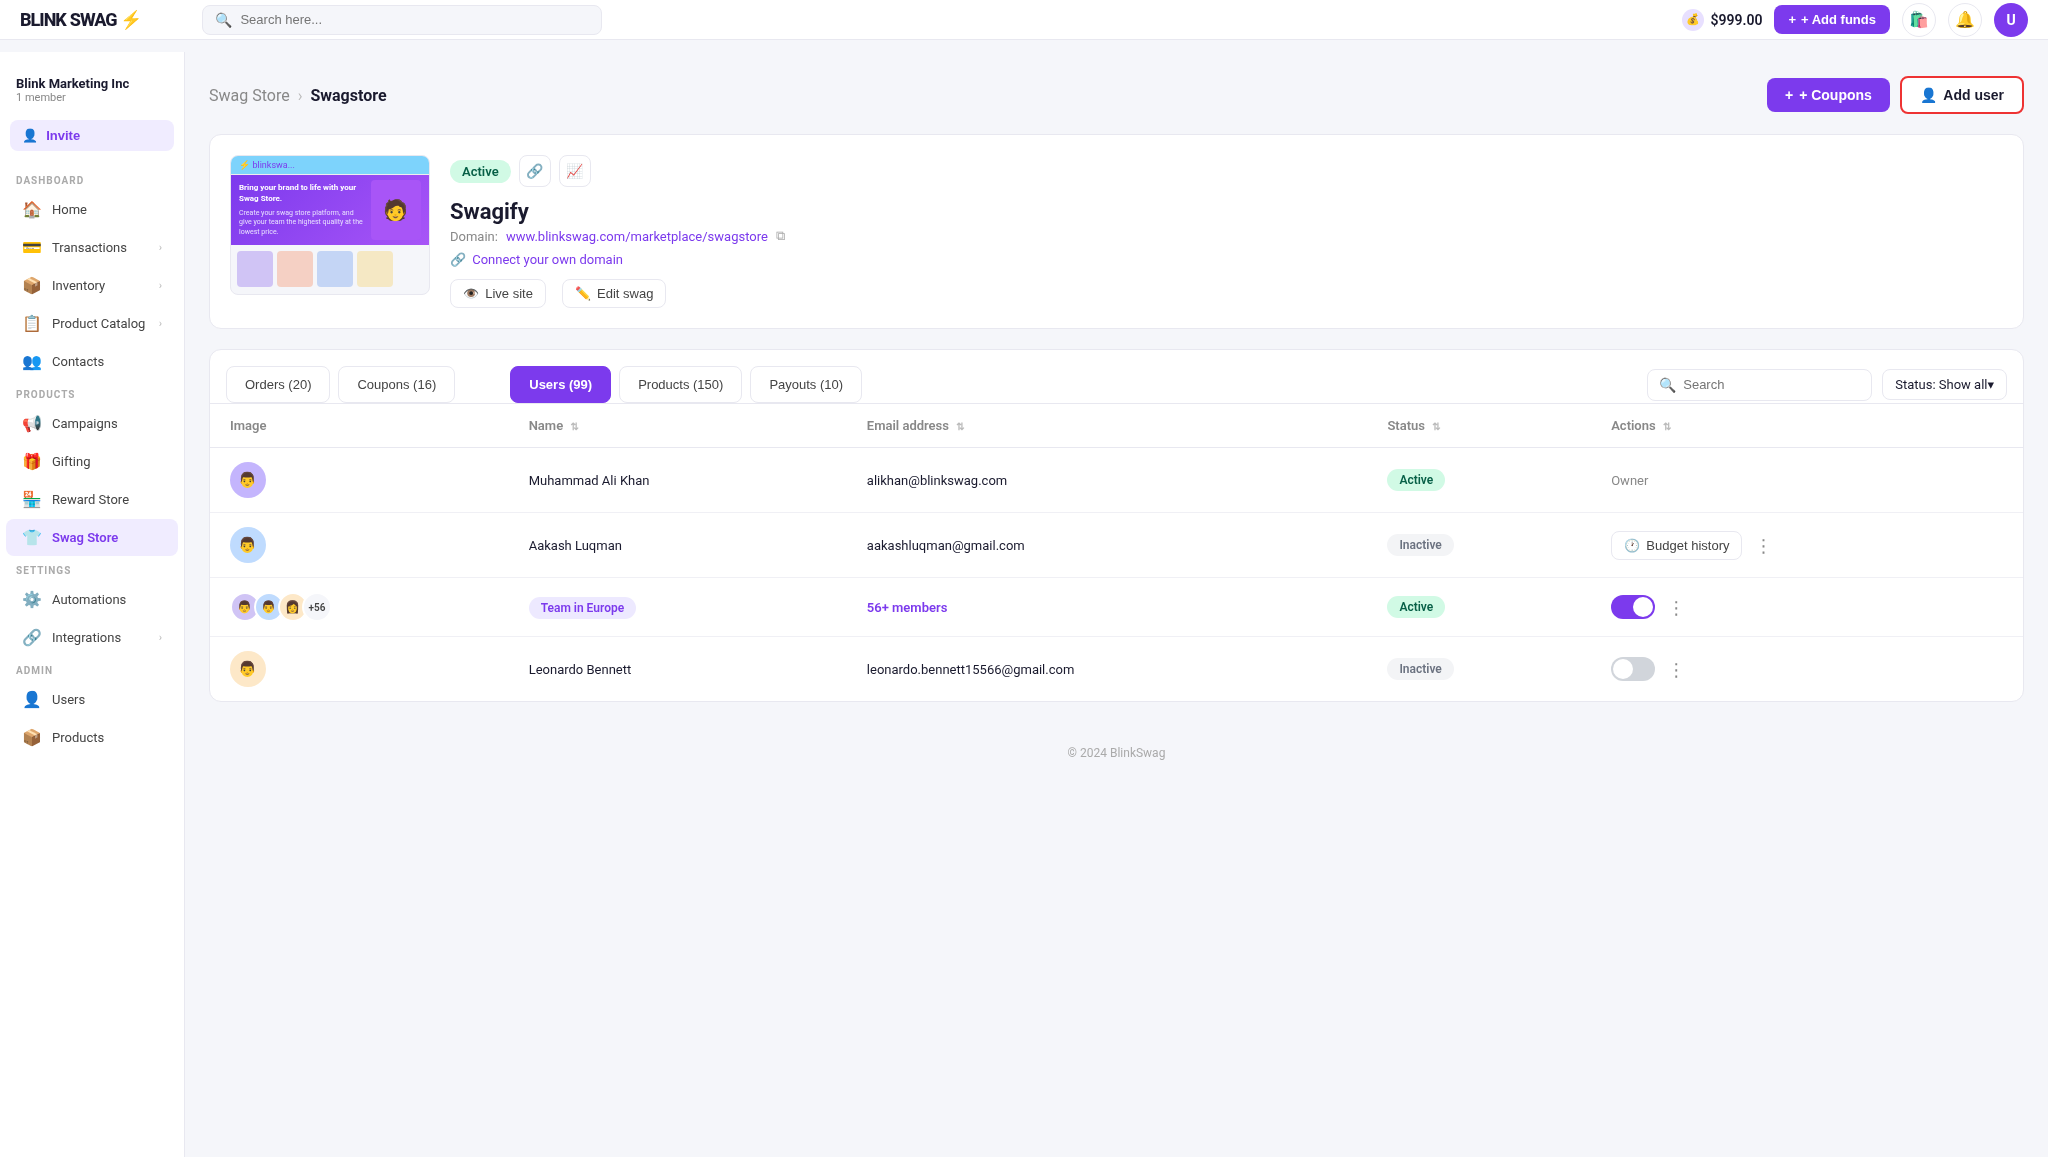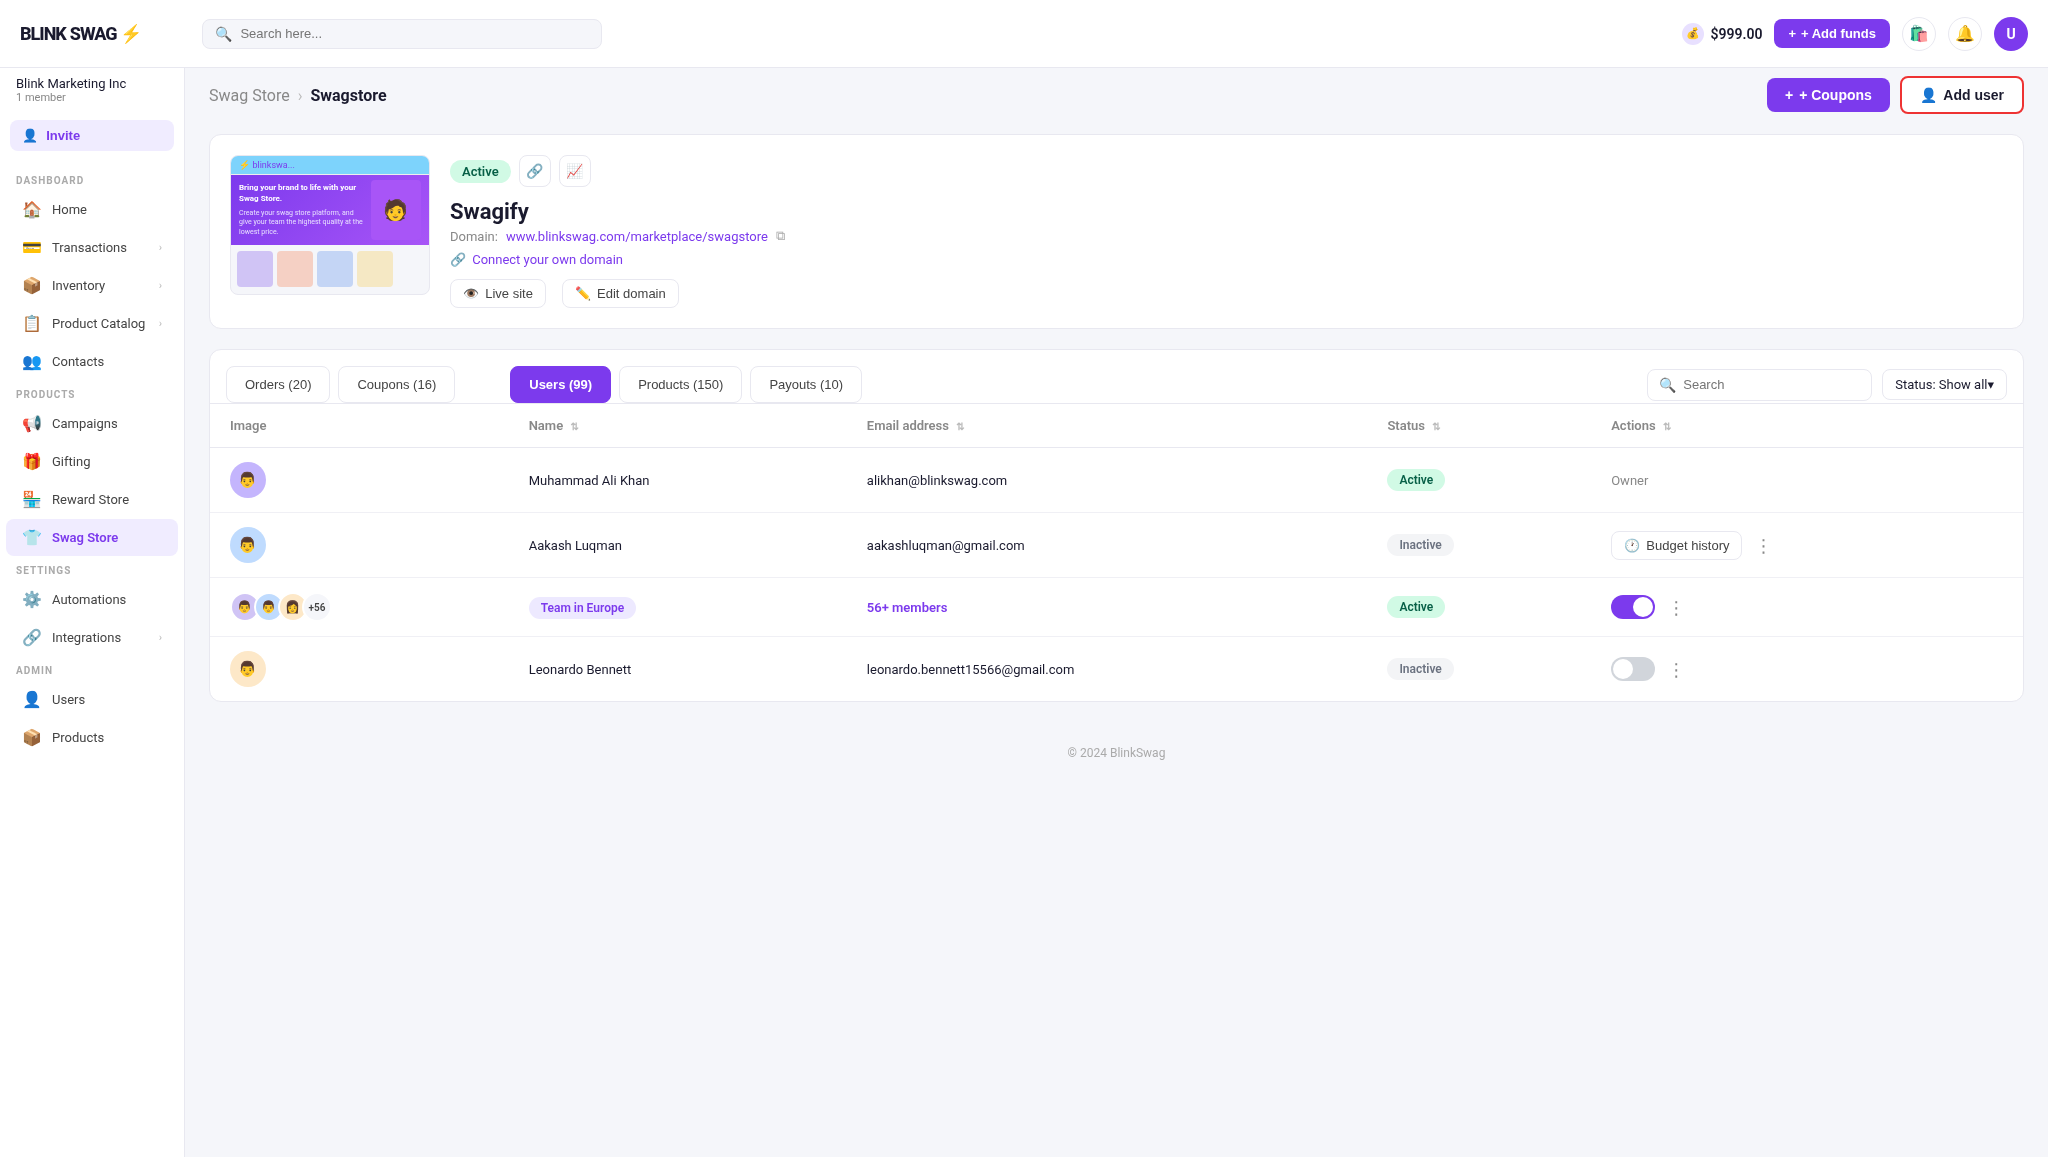--- a/index.html
+++ b/index.html
@@ -1,20 +1,20 @@
 <!DOCTYPE html>
 <html><head>
   <meta charset="utf-8">
   <style>
     * { box-sizing: border-box; margin: 0; padding: 0; }
     body { font-family: -apple-system, BlinkMacSystemFont, 'Segoe UI', Roboto, sans-serif; background: #f5f6fa; color: #1a1a2e; font-size: 14px; }
     
     
     .topnav {
-      position: fixed; top: 0; left: 0; right: 0; height: 68px;
+      position: fixed; top: 0; left: 0; right: 0; height: 40px;
       background: #fff; border-bottom: 1px solid #e8e8f0;
       display: flex; align-items: center; padding: 0 20px; z-index: 100;
       gap: 12px;
     }
     .logo { display: flex; align-items: center; gap: 4px; font-weight: 800; font-size: 18px; letter-spacing: -0.5px; width: 170px; }
     .search-bar { flex: 1; display: flex; align-items: center; gap: 8px; background: #f5f6fa; border: 1px solid #e8e8f0; border-radius: 8px; padding: 6px 12px; max-width: 400px; }
     .search-bar input { border: none; background: transparent; outline: none; font-size: 13px; color: #888; width: 100%; }
     .topnav-right { margin-left: auto; display: flex; align-items: center; gap: 12px; }
     .balance { display: flex; align-items: center; gap: 6px; font-size: 14px; font-weight: 600; }
     .balance-icon { width: 22px; height: 22px; background: #e8e0ff; border-radius: 50%; display: flex; align-items: center; justify-content: center; font-size: 11px; color: #7c3aed; }
@@ -22,21 +22,21 @@
     .nav-icon-btn { width: 34px; height: 34px; border-radius: 50%; border: 1px solid #e8e8f0; display: flex; align-items: center; justify-content: center; background: #fff; cursor: pointer; font-size: 16px; }
     .avatar-circle { width: 34px; height: 34px; border-radius: 50%; background: #7c3aed; color: #fff; display: flex; align-items: center; justify-content: center; font-weight: 700; font-size: 14px; cursor: pointer; }
 
     
     .sidebar {
       position: fixed; top: 52px; left: 0; bottom: 0; width: 185px;
       background: #fff; border-right: 1px solid #e8e8f0; overflow-y: auto;
       padding: 16px 0;
     }
     .sidebar-company { padding: 8px 16px 16px; }
-    .company-name { font-weight: 400; font-size: 13px; }
+    .company-name { font-weight: 700; font-size: 13px; }
     .company-sub { font-size: 11px; color: #888; }
     .sidebar-invite-btn { display: flex; align-items: center; gap: 8px; background: #f0ecff; border-radius: 8px; padding: 8px 12px; margin: 0 10px 16px; cursor: pointer; color: #7c3aed; font-size: 13px; font-weight: 600; border: none; width: calc(100% - 20px); }
     .sidebar-section-label { font-size: 10px; font-weight: 700; color: #aaa; letter-spacing: 1px; text-transform: uppercase; padding: 8px 16px 4px; }
     .sidebar-item { display: flex; align-items: center; gap: 10px; padding: 9px 16px; cursor: pointer; font-size: 13px; color: #444; border-radius: 8px; margin: 1px 6px; }
     .sidebar-item.active { background: #f0ecff; color: #7c3aed; font-weight: 600; }
     .sidebar-item .icon { font-size: 16px; width: 20px; text-align: center; }
     .sidebar-item .arrow { margin-left: auto; font-size: 11px; color: #bbb; }
 
     
     .main { margin-left: 185px; margin-top: 52px; padding: 24px; min-height: calc(100vh - 52px); }
@@ -268,21 +268,21 @@
           <span>🔗</span>
           <span>Connect your own domain</span>
         </div>
         <div class="store-actions">
           <button class="store-action-btn">
             <span>👁️</span>
             <span>Live site</span>
           </button>
           <button class="store-action-btn">
             <span>✏️</span>
-            <span>Edit domain</span>
+            <span>Edit swag</span>
           </button>
         </div>
       </div>
     </div>
   </div>
 
   <div class="tabs-and-table">
     <div class="tabs-area">
       <div class="tabs-area-inner">
         <button class="tab-btn">Orders (20)</button>

